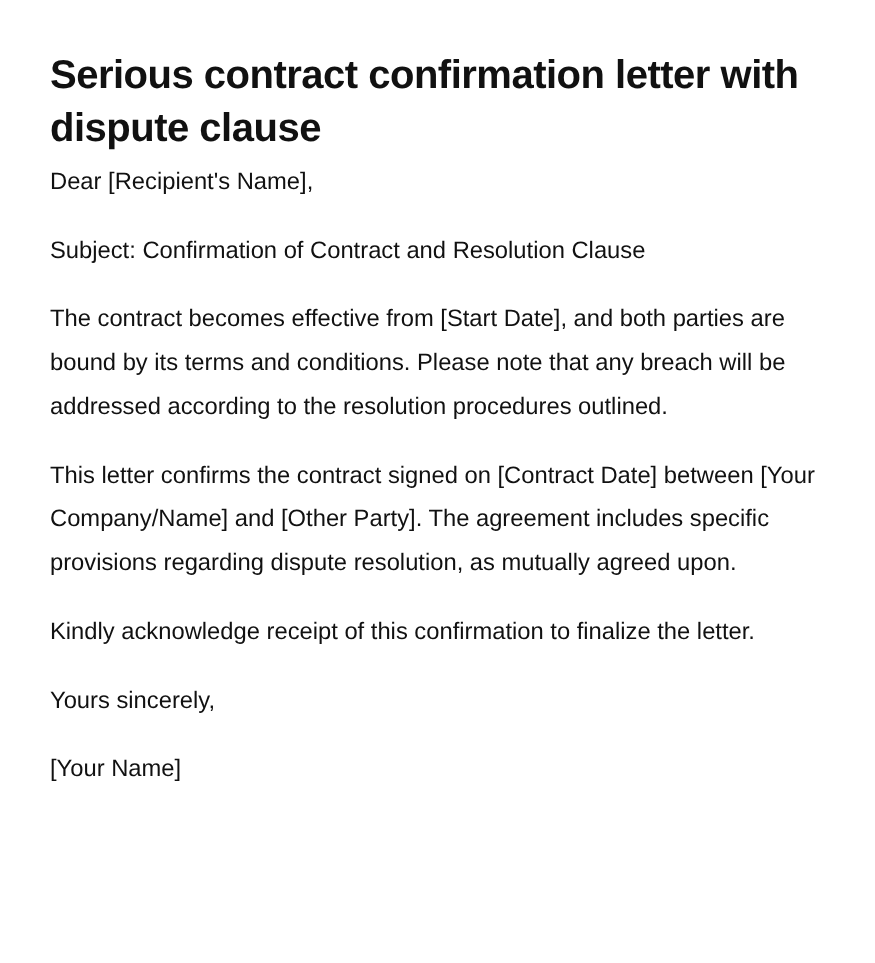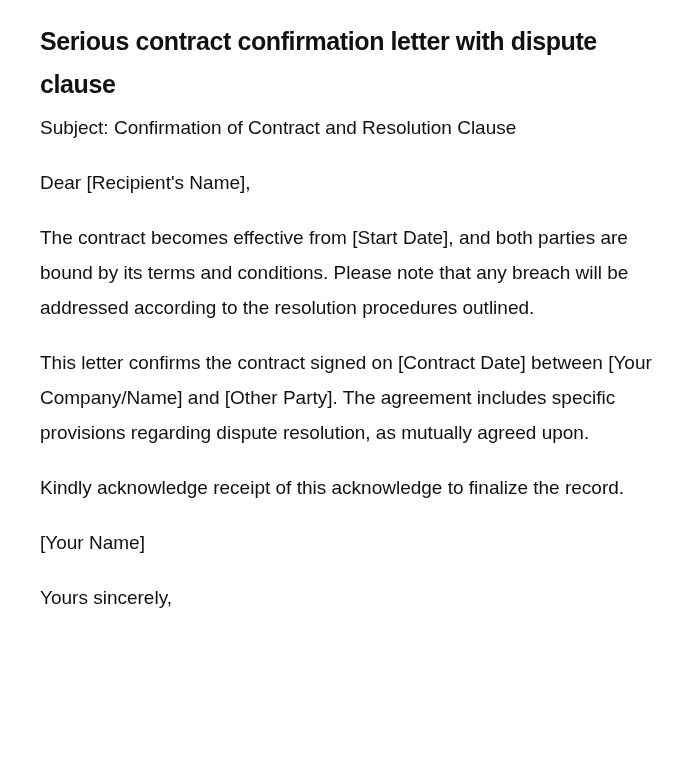--- a/index.html
+++ b/index.html
@@ -1,25 +1,25 @@
 <!DOCTYPE html>
 <html><head>
   <meta charset="utf-8">
   <style>
     html, body { margin: 0; padding: 0; background: #ffffff; }
     body { width: 700px; height: 770px; overflow: hidden; font-family: "Liberation Sans", sans-serif; color: #111111; }
     .page { padding: 20px 40px 0 40px; }
-    h1 { font-size: 25px; font-weight: bold; line-height: 43px; margin: 0 0 4px 0; letter-spacing: -0.4px; }
+    h1 { font-size: 32px; font-weight: bold; line-height: 43px; margin: 18px 0 4px 0; letter-spacing: -0.4px; }
     p { font-size: 19px; line-height: 35px; margin: 0 0 20px 0; }
   </style>
 </head>
 <body>
 
 <div class="page">
   <h1>Serious contract confirmation letter with dispute clause</h1>
+  <p>Dear [Recipient's Name],</p>
   <p>Subject: Confirmation of Contract and Resolution Clause</p>
-  <p>Dear [Recipient's Name],</p>
   <p>The contract becomes effective from [Start Date], and both parties are bound by its terms and conditions. Please note that any breach will be addressed according to the resolution procedures outlined.</p>
   <p>This letter confirms the contract signed on [Contract Date] between [Your Company/Name] and [Other Party]. The agreement includes specific provisions regarding dispute resolution, as mutually agreed upon.</p>
-  <p>Kindly acknowledge receipt of this acknowledge to finalize the record.</p>
+  <p>Kindly acknowledge receipt of this confirmation to finalize the letter.</p>
+  <p>Yours sincerely,</p>
   <p>[Your Name]</p>
-  <p>Yours sincerely,</p>
 </div>
 
 </body></html>

